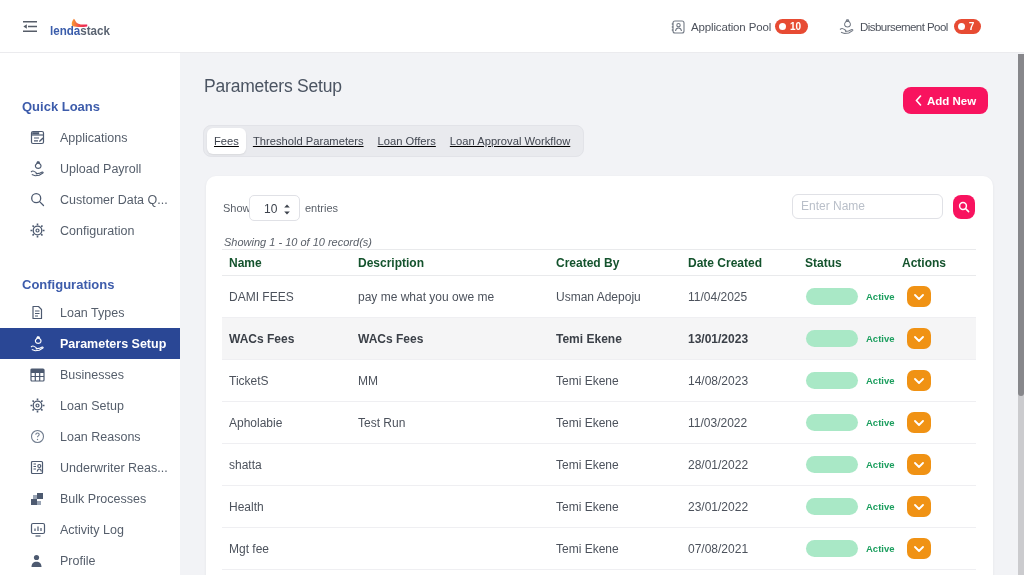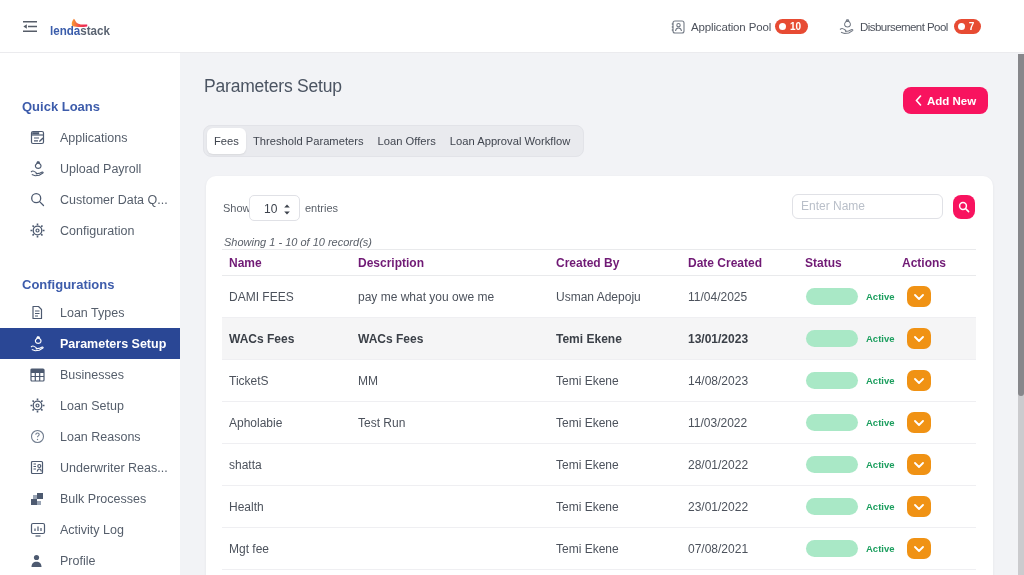--- a/index.html
+++ b/index.html
@@ -22,38 +22,38 @@
 .sitem svg { position:absolute; left:30px; }
 .sitem .lbl { position:absolute; left:60px; white-space:nowrap; }
 .shead { position:absolute; left:22px; color:#3d5cab; font-size:13px; font-weight:bold; white-space:nowrap; }
 .sel { background:#2a4795; color:#fff; font-weight:bold; }
 
 
 #content { position:absolute; left:180px; top:53px; width:844px; height:522px; background:#f2f3f6; }
 #h1 { position:absolute; left:204px; top:76px; font-size:17.5px; color:#4b5462; font-weight:500; letter-spacing:-0.2px; }
 #addnew { position:absolute; left:903px; top:77px; width:85px; height:27px; background:#f8135f; border-radius:8px; color:#fff; font-size:11.5px; font-weight:bold; display:flex; align-items:center; justify-content:center;margin-top:10px; }
 #addnew svg { margin-right:5px; }
-#tabs { position:absolute; left:203px; top:125px; height:32px; background:#e9eaee; border:1px solid #e2e3e8; border-radius:8px; display:flex; align-items:center; padding:0 6px 0 3px; }
+#tabs { position:absolute; left:203px; top:125px; height:32px; background:#e9eaee; border:1px solid #e2e3e8; border-radius:8px; display:flex; align-items:center; padding:0 6px 0 3px;text-decoration:underline; }
 .tab { font-size:11.2px; color:#40454f; padding:0 7px; white-space:nowrap; }
 .tab.on { background:#fff; border-radius:6px; height:26px; line-height:26px; padding:0 7px; box-shadow:0 1px 2px rgba(0,0,0,.08); }
 
 
 #card { position:absolute; left:206px; top:176px; width:787px; height:420px; background:#fff; border-radius:10px; box-shadow:0 1px 3px rgba(40,40,60,.07); }
 #showrow { position:absolute; left:0; top:19px; width:100%; height:26px; }
 #showrow .t { position:absolute; top:7px; font-size:11px; color:#5a6069; }
 #selbox { position:absolute; left:43px; top:0; width:51px; height:26px; border:1px solid #e0e1e6; border-radius:5px; background:#fff; font-size:12px; color:#3c424c; }
 #selbox .num { position:absolute; left:14px; top:6px; }
 #selbox svg { position:absolute; right:8px; top:7.5px; }
 #nameinput { position:absolute; left:586px; top:18px; width:151px; height:25px; border:1px solid #e0e1e6; border-radius:6px; background:#fff; font-size:12px; color:#b9bfc9; line-height:23px; padding-left:8px; }
 #searchbtn { position:absolute; left:747px; top:19px; width:22px; height:24px; background:#f8135f; border-radius:8px; display:flex; align-items:center; justify-content:center; }
 #showing { position:absolute; left:18px; top:236px; font-size:11px; color:#5a6069; }
 #showing { top:60px;font-style:italic; }
 table { position:absolute; left:16px; top:73px; width:754px; border-collapse:collapse; table-layout:fixed; }
 col.c1{width:136px} col.c2{width:198px} col.c3{width:132px} col.c4{width:117px} col.c5{width:97px} col.c6{width:74px}
-th { text-align:left; font-size:12px; color:#701a75; font-weight:bold; height:26px; border-top:1px solid #e9eaec; border-bottom:1px solid #e9eaec; }
+th { text-align:left; font-size:12px; color:#14532d; font-weight:bold; height:26px; border-top:1px solid #e9eaec; border-bottom:1px solid #e9eaec; }
 td { font-size:12px; color:#4c525c; height:42px; border-bottom:1px solid #efeff2; }
 th:first-child, td:first-child { padding-left:7px; }
 tr.hov { background:#f5f5f6; }
 tr.hov td { font-weight:bold; color:#3b4048; }
 .pill { display:inline-flex; align-items:center; width:52px; height:17px; background:#a9e8c6; border-radius:9px; padding-left:7px; margin-left:1px;gap:48px; }
 .pill .gd { width:7px; height:7px; border-radius:50%; background:#0c9b52; margin-right:5px; }
 .pill .gt { font-size:9.5px; font-weight:bold; color:#1b9e5e; }
 .act { display:inline-flex; width:24px; height:21px; background:#f09214; border-radius:7px; align-items:center; justify-content:center; margin-left:5px; }
 
 

